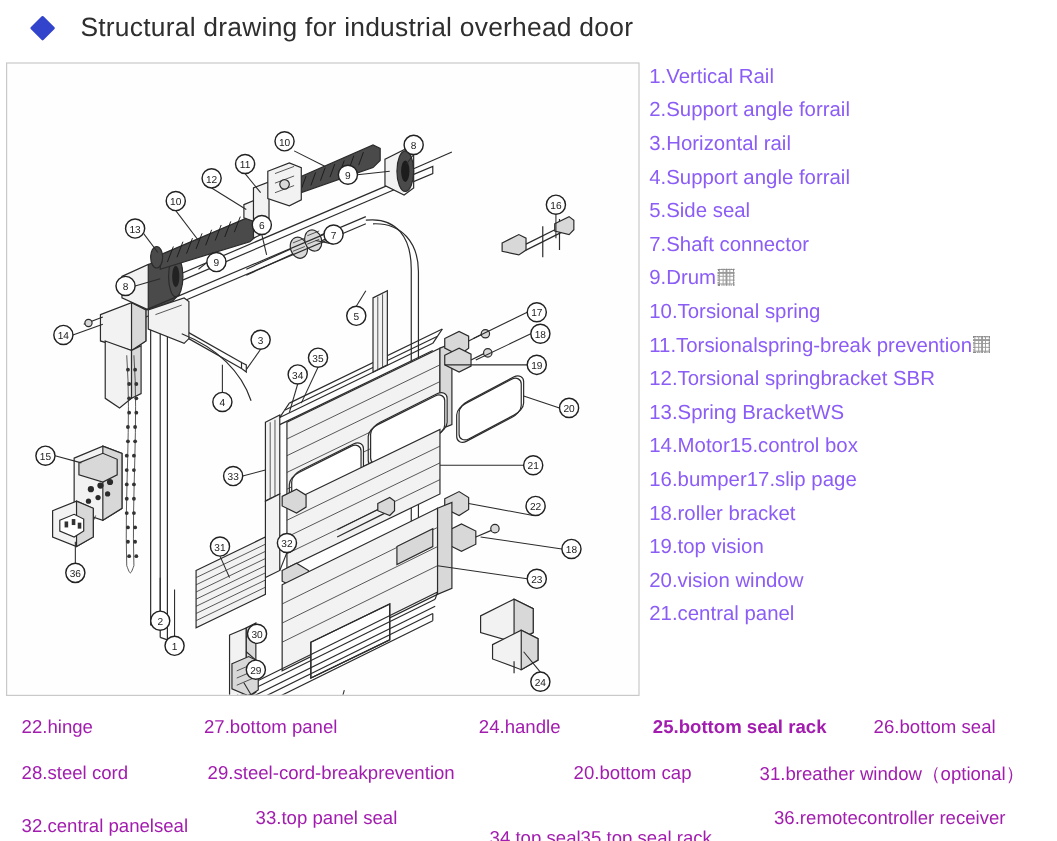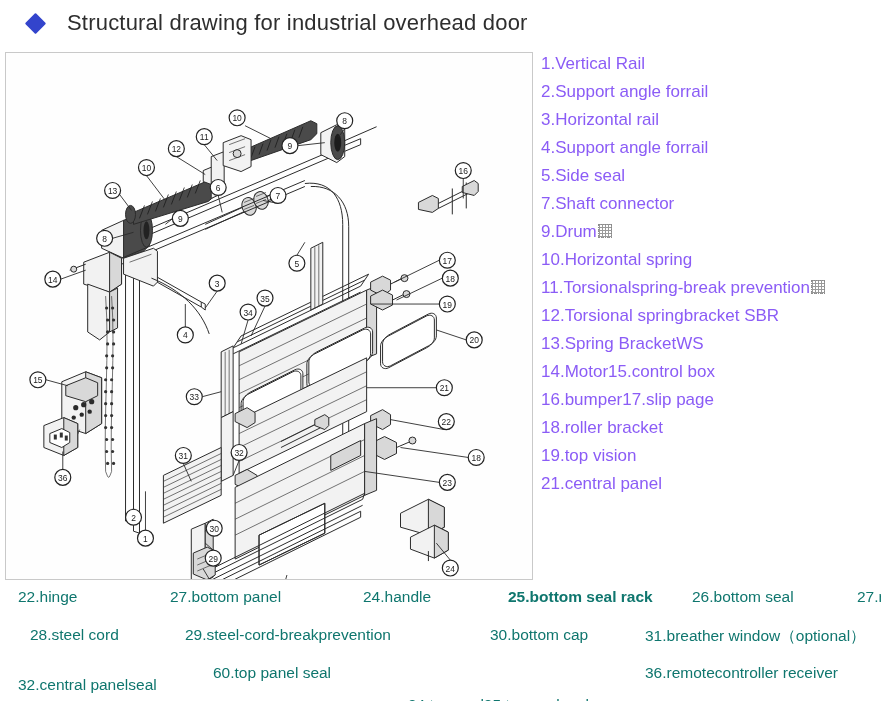--- a/index.html
+++ b/index.html
@@ -83,35 +83,35 @@
 
   
   #bottom-rows {
     position: absolute;
     left: 0; top: 588px;
     width: 881px;
   }
   .bottom-row {
     display: flex;
     height: 38px;
-    align-items: flex-start;
+    align-items: center;
     font-size: 15.5px;
-    color: #0f766e;
+    color: #a21caf;
     white-space: nowrap;
     padding-left: 18px;
     box-sizing: border-box;
   }
   .bottom-row .cell { flex: 0 0 auto; }
   .bottom-row.row-1 .cell:nth-child(1){ width: 152px; }
   .bottom-row.row-1 .cell:nth-child(2){ width: 193px; }
-  .bottom-row.row-1 .cell:nth-child(3){ width: 145px; }
+  .bottom-row.row-1 .cell:nth-child(3){ width: 145px; margin-left: 36px; }
   .bottom-row.row-1 .cell:nth-child(4){ width: 184px; font-weight: bold; }
   .bottom-row.row-1 .cell:nth-child(5){ width: 165px; }
 
-  .bottom-row.row-2 .cell:nth-child(1){ width: 155px; margin-left: 12px; }
+  .bottom-row.row-2 .cell:nth-child(1){ width: 155px; }
   .bottom-row.row-2 .cell:nth-child(2){ width: 305px; }
   .bottom-row.row-2 .cell:nth-child(3){ width: 155px; }
 
   .bottom-row.row-3 .cell:nth-child(1){ width: 195px; margin-top: 12px; }
   .bottom-row.row-3 .cell:nth-child(2){ width: 195px; }
   .bottom-row.row-3 .cell:nth-child(3){ width: 237px; margin-top: 32px; }
 
   
   .ln  { fill: none; stroke: #2b2b2b; stroke-width: 1; }
   .ln-t{ fill: none; stroke: #3a3a3a; stroke-width: .7; }
@@ -623,45 +623,46 @@
 </div>
 
 <div id="legend-list">
     <div class="legend-row"><span class="num">1.</span><span>Vertical Rail</span></div>
     <div class="legend-row"><span class="num">2.</span><span>Support angle forrail</span></div>
     <div class="legend-row"><span class="num">3.</span><span>Horizontal rail</span></div>
     <div class="legend-row"><span class="num">4.</span><span>Support angle forrail</span></div>
     <div class="legend-row"><span class="num">5.</span><span>Side seal</span></div>
     <div class="legend-row"><span class="num">7.</span><span>Shaft connector</span></div>
     <div class="legend-row"><span class="num">9.</span><span>Drum</span><span class="tofu"></span></div>
-    <div class="legend-row"><span class="num">10.</span><span>Horizontal spring</span></div>
+    <div class="legend-row"><span class="num">10.</span><span>Torsional spring</span></div>
     <div class="legend-row"><span class="num">11.</span><span>Torsionalspring-break prevention</span><span class="tofu"></span></div>
     <div class="legend-row"><span class="num">12.</span><span>Torsional springbracket SBR</span></div>
     <div class="legend-row"><span class="num">13.</span><span>Spring BracketWS</span></div>
     <div class="legend-row"><span class="num">14.</span><span>Motor15.control box</span></div>
     <div class="legend-row"><span class="num">16.</span><span>bumper17.slip page</span></div>
     <div class="legend-row"><span class="num">18.</span><span>roller bracket</span></div>
     <div class="legend-row"><span class="num">19.</span><span>top vision</span></div>
+    <div class="legend-row"><span class="num">20.</span><span>vision window</span></div>
     <div class="legend-row"><span class="num">21.</span><span>central panel</span></div>
   </div>
 
 <div id="bottom-rows">
     <div class="bottom-row row-1">
       <span class="cell">22.hinge</span>
       <span class="cell">27.bottom panel</span>
       <span class="cell">24.handle</span>
       <span class="cell">25.bottom seal rack</span>
       <span class="cell">26.bottom seal</span>
       <span class="cell">27.roller</span>
     </div>
     <div class="bottom-row row-2">
       <span class="cell">28.steel cord</span>
       <span class="cell">29.steel-cord-breakprevention</span>
-      <span class="cell">30.bottom cap</span>
+      <span class="cell">20.bottom cap</span>
       <span class="cell">31.breather window（optional）</span>
     </div>
     <div class="bottom-row row-3">
       <span class="cell">32.central panelseal</span>
-      <span class="cell">60.top panel seal</span>
+      <span class="cell">33.top panel seal</span>
       <span class="cell">34.top seal35.top seal rack</span>
       <span class="cell">36.remotecontroller receiver</span>
     </div>
   </div>
 
 </body></html>

